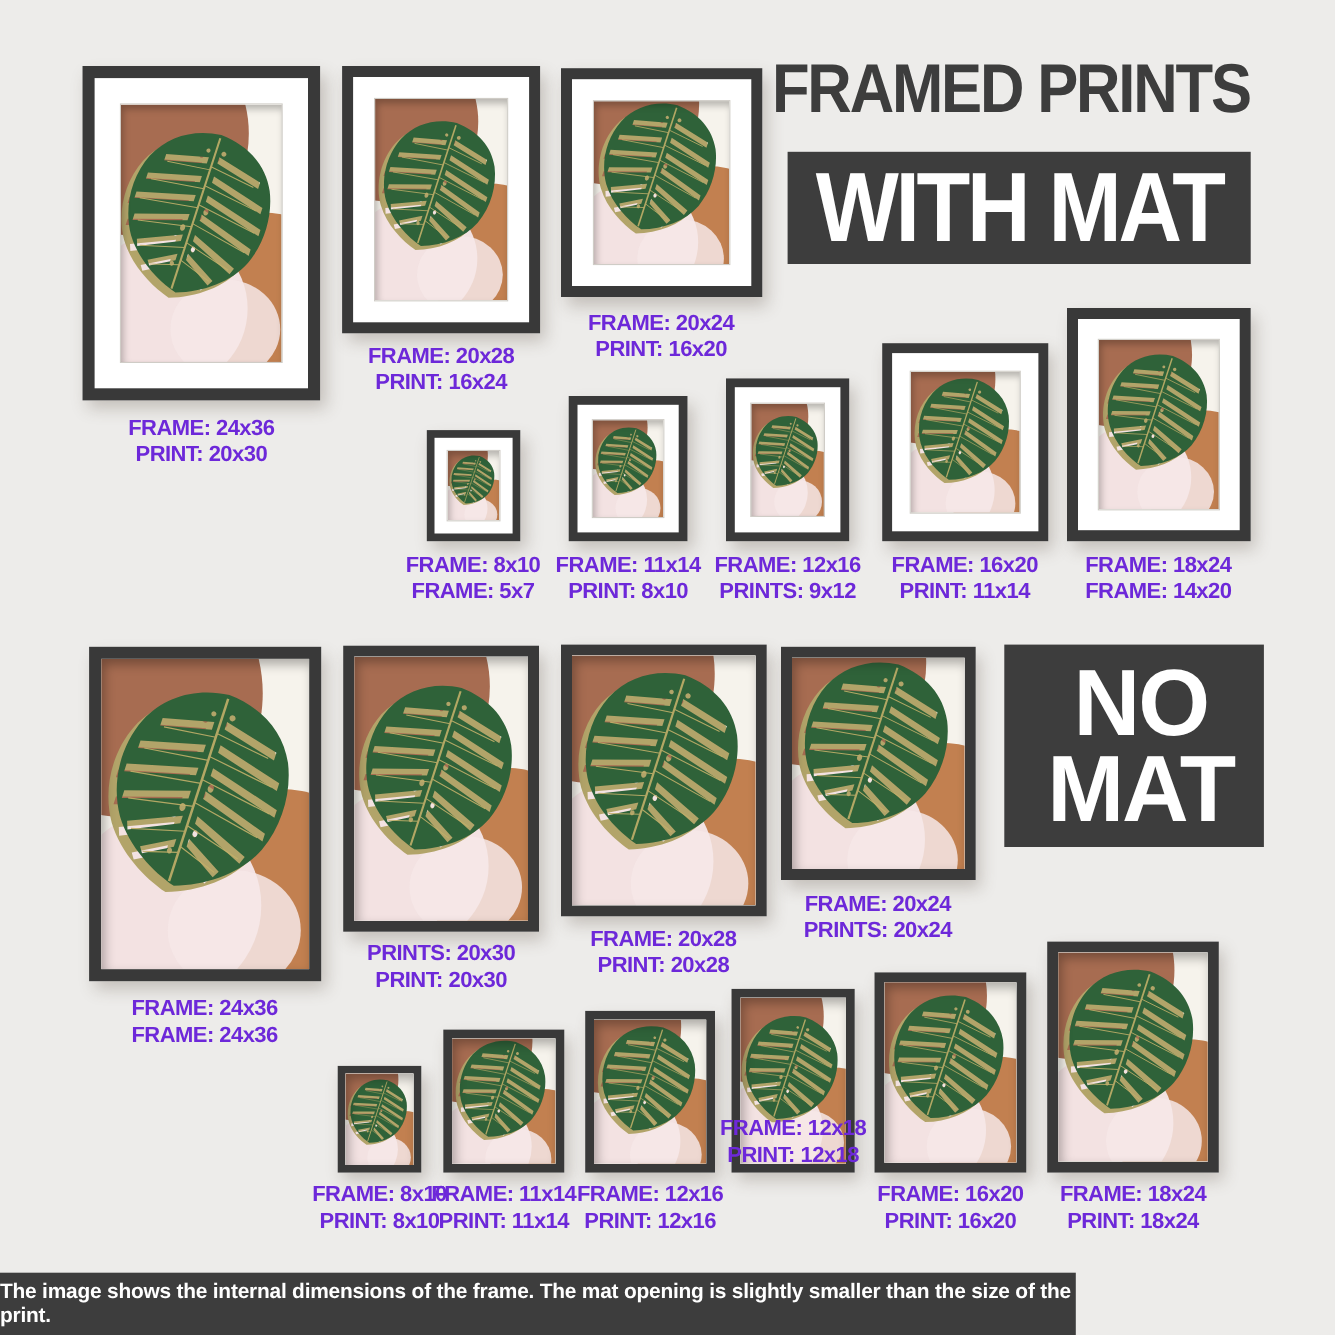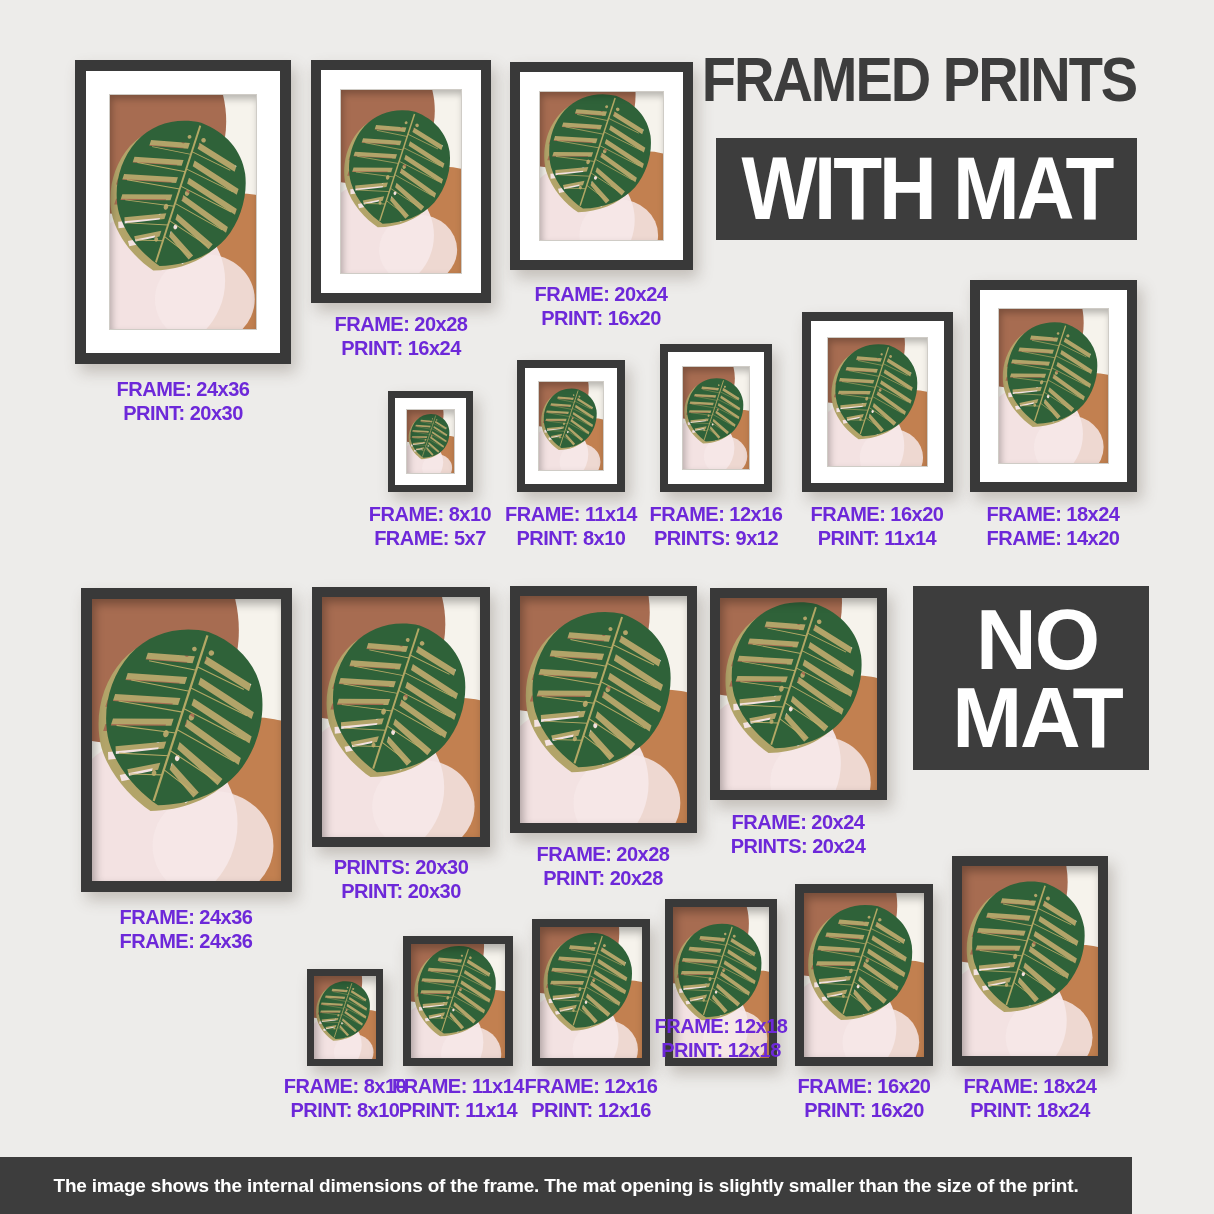--- a/index.html
+++ b/index.html
@@ -36,21 +36,21 @@
     content:"";position:absolute;inset:0;pointer-events:none;
     box-shadow:inset 2px 4px 7px rgba(0,0,0,.26);
   }
   .nomat-frame .art::after{box-shadow:inset 3px 5px 10px rgba(0,0,0,.3);}
   .label{
     position:absolute;width:200px;text-align:center;
     font-size:20px;font-weight:700;color:#6d28d9;line-height:1.22;
     letter-spacing:-0.5px;white-space:nowrap;
   }
   .footer{
-    position:absolute;left:0;top:1157px;width:1132px;height:57px;
+    position:absolute;left:0;top:1157px;width:978px;height:57px;
     background:#3d3d3d;color:#ffffff;
     display:flex;align-items:center;justify-content:center;
     font-size:19px;font-weight:700;letter-spacing:-0.2px;
   }
   .defs-hidden{position:absolute;width:0;height:0;overflow:hidden;}
 </style>
 </head>
 <body>
 
 <svg class="defs-hidden" aria-hidden="true">

